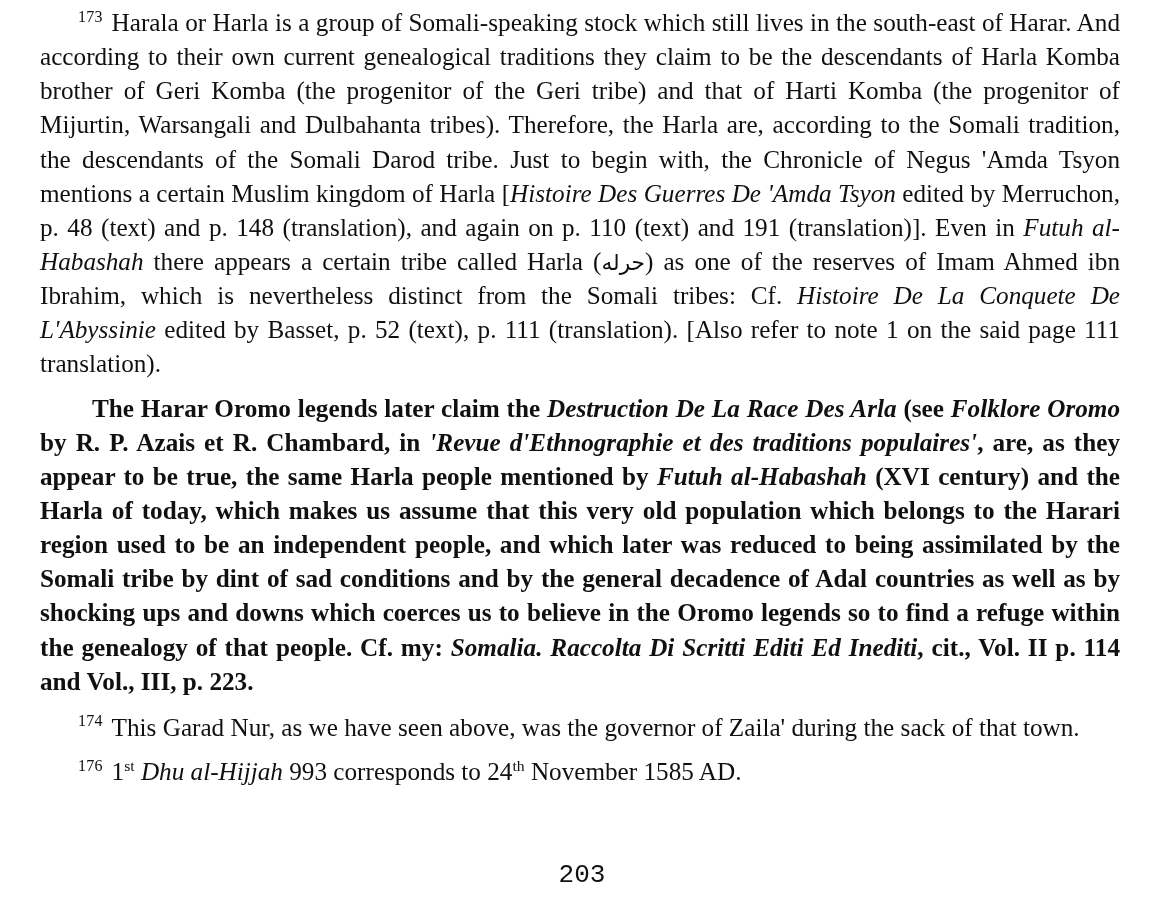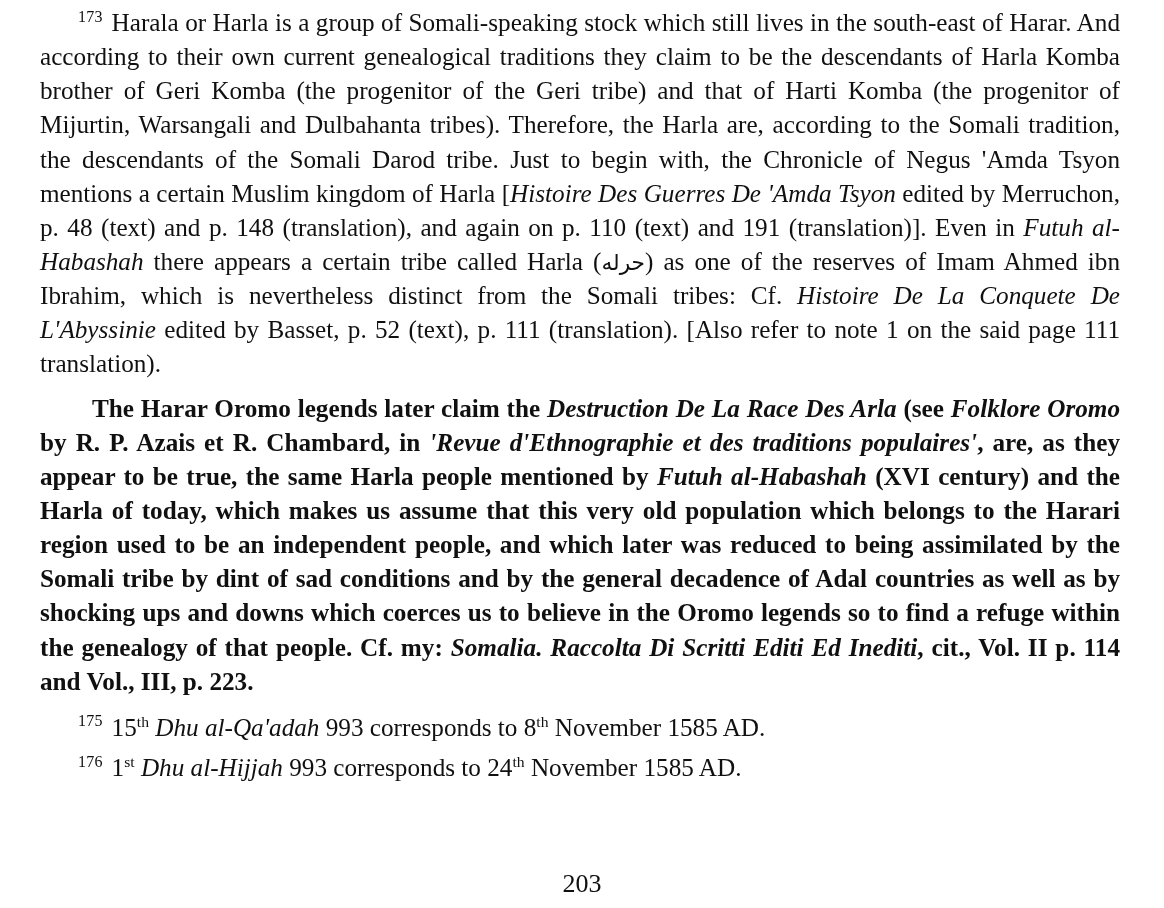--- a/index.html
+++ b/index.html
@@ -64,30 +64,30 @@
   .arabic {
     font-family: "DejaVu Sans", sans-serif;
     font-size: 0.86em;
     direction: rtl;
     unicode-bidi: isolate;
   }
   .folio {
     position: absolute;
     left: 0;
     right: 0;
-    bottom: 9px;
+    bottom: 18px;
     text-align: center;
     font-size: 26px;
-    font-family: Liberation Serif, serif;
+    font-family: Liberation Mono, monospace;
   }
 </style>
 </head>
 <body>
 
 <div class="page">
   <div id="notes-container">
       <p class="note note-173"><span class="marker">173</span><span class="body"><span>Harala or Harla is a group of Somali-speaking stock which still lives in the south-east of Harar. And according to their own current genealogical traditions they claim to be the descendants of Harla Komba brother of Geri Komba (the progenitor of the Geri tribe) and that of Harti Komba (the progenitor of Mijurtin, Warsangali and Dulbahanta tribes). Therefore, the Harla are, according to the Somali tradition, the descendants of the Somali Darod tribe. Just to begin with, the Chronicle of Negus 'Amda Tsyon mentions a certain Muslim kingdom of Harla [</span><i>Histoire Des Guerres De 'Amda Tsyon</i><span> edited by Merruchon, p. 48 (text) and p. 148 (translation), and again on p. 110 (text) and 191 (translation)]. Even in </span><i>Futuh al-Habashah</i><span> there appears a certain tribe called Harla (</span><span class="arabic">حرله</span><span>) as one of the reserves of Imam Ahmed ibn Ibrahim, which is nevertheless distinct from the Somali tribes: Cf. </span><i>Histoire De La Conquete De L'Abyssinie</i><span> edited by Basset, p. 52 (text), p. 111 (translation). [Also refer to note 1 on the said page 111 translation).</span></span></p>
       <p class="note note-173 note-para2 cont"><span class="para-indent"></span><span class="body"><span>The Harar Oromo legends later claim the </span><i>Destruction De La Race Des Arla</i><span> (see </span><i>Folklore Oromo</i><span> by R. P. Azais et R. Chambard, in </span><i>'Revue d'Ethnographie et des traditions populaires'</i><span>, are, as they appear to be true, the same Harla people mentioned by </span><i>Futuh al-Habashah</i><span> (XVI century) and the Harla of today, which makes us assume that this very old population which belongs to the Harari region used to be an independent people, and which later was reduced to being assimilated by the Somali tribe by dint of sad conditions and by the general decadence of Adal countries as well as by shocking ups and downs which coerces us to believe in the Oromo legends so to find a refuge within the genealogy of that people. Cf. my: </span><i>Somalia. Raccolta Di Scritti Editi Ed Inediti</i><span>, cit., Vol. II p. 114 and Vol., III, p. 223.</span></span></p>
-      <p class="note note-175"><span class="marker">175</span><span class="body"><span>15</span><span class="sup">th</span><span> </span><i>Dhu al-Qa'adah</i><span> 993 corresponds to 8</span><span class="sup">th</span><span> November 1585 AD.</span></span></p>
+      <p class="note note-174"><span class="marker">174</span><span class="body"><span>This Garad Nur, as we have seen above, was the governor of Zaila' during the sack of that town.</span></span></p>
       <p class="note note-176"><span class="marker">176</span><span class="body"><span>1</span><span class="sup">st</span><span> </span><i>Dhu al-Hijjah</i><span> 993 corresponds to 24</span><span class="sup">th</span><span> November 1585 AD.</span></span></p>
     </div>
   <div class="folio">203</div>
 </div>
 
 </body></html>

